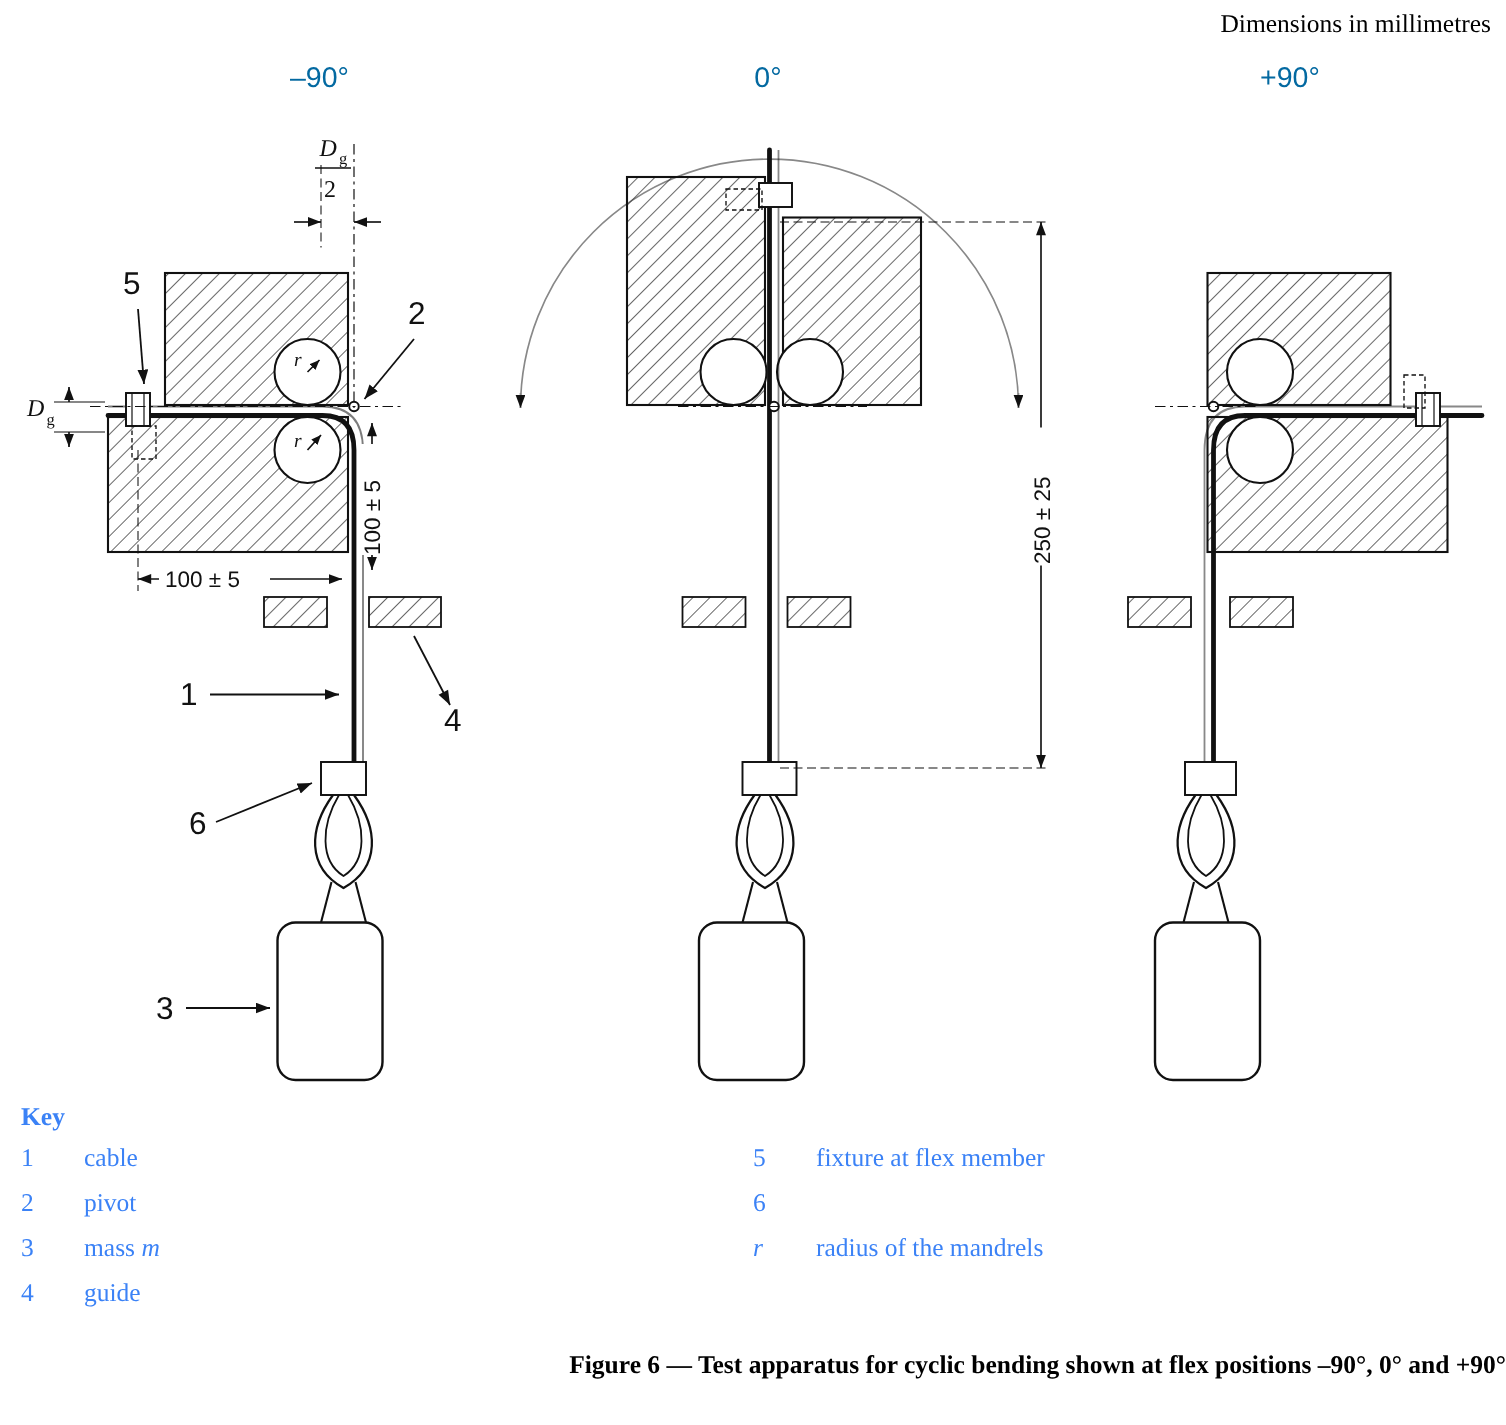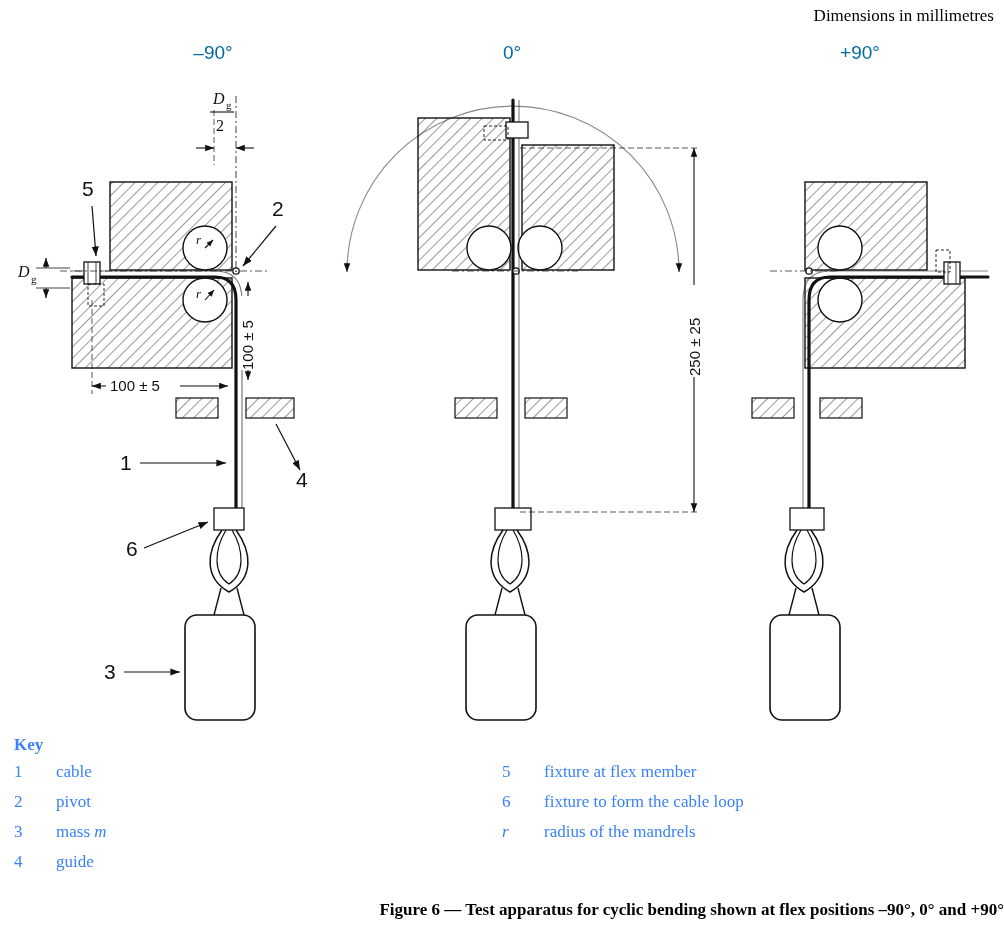--- a/index.html
+++ b/index.html
@@ -307,21 +307,20 @@
           <span class="key-txt">guide</span>
         </div>
       </div>
       <div class="key-col">
         <div class="key-row">
           <span class="key-num">5</span>
           <span class="key-txt">fixture at flex member</span>
         </div>
         <div class="key-row">
           <span class="key-num">6</span>
-          <span class="key-txt">fixture to form the cable loop</span>
         </div>
         <div class="key-row">
           <span class="key-num italic">r</span>
           <span class="key-txt">radius of the mandrels</span>
         </div>
       </div>
     </div>
   </div>
 
   <div class="caption">Figure 6 — Test apparatus for cyclic bending shown at flex positions –90°, 0° and +90°</div>

